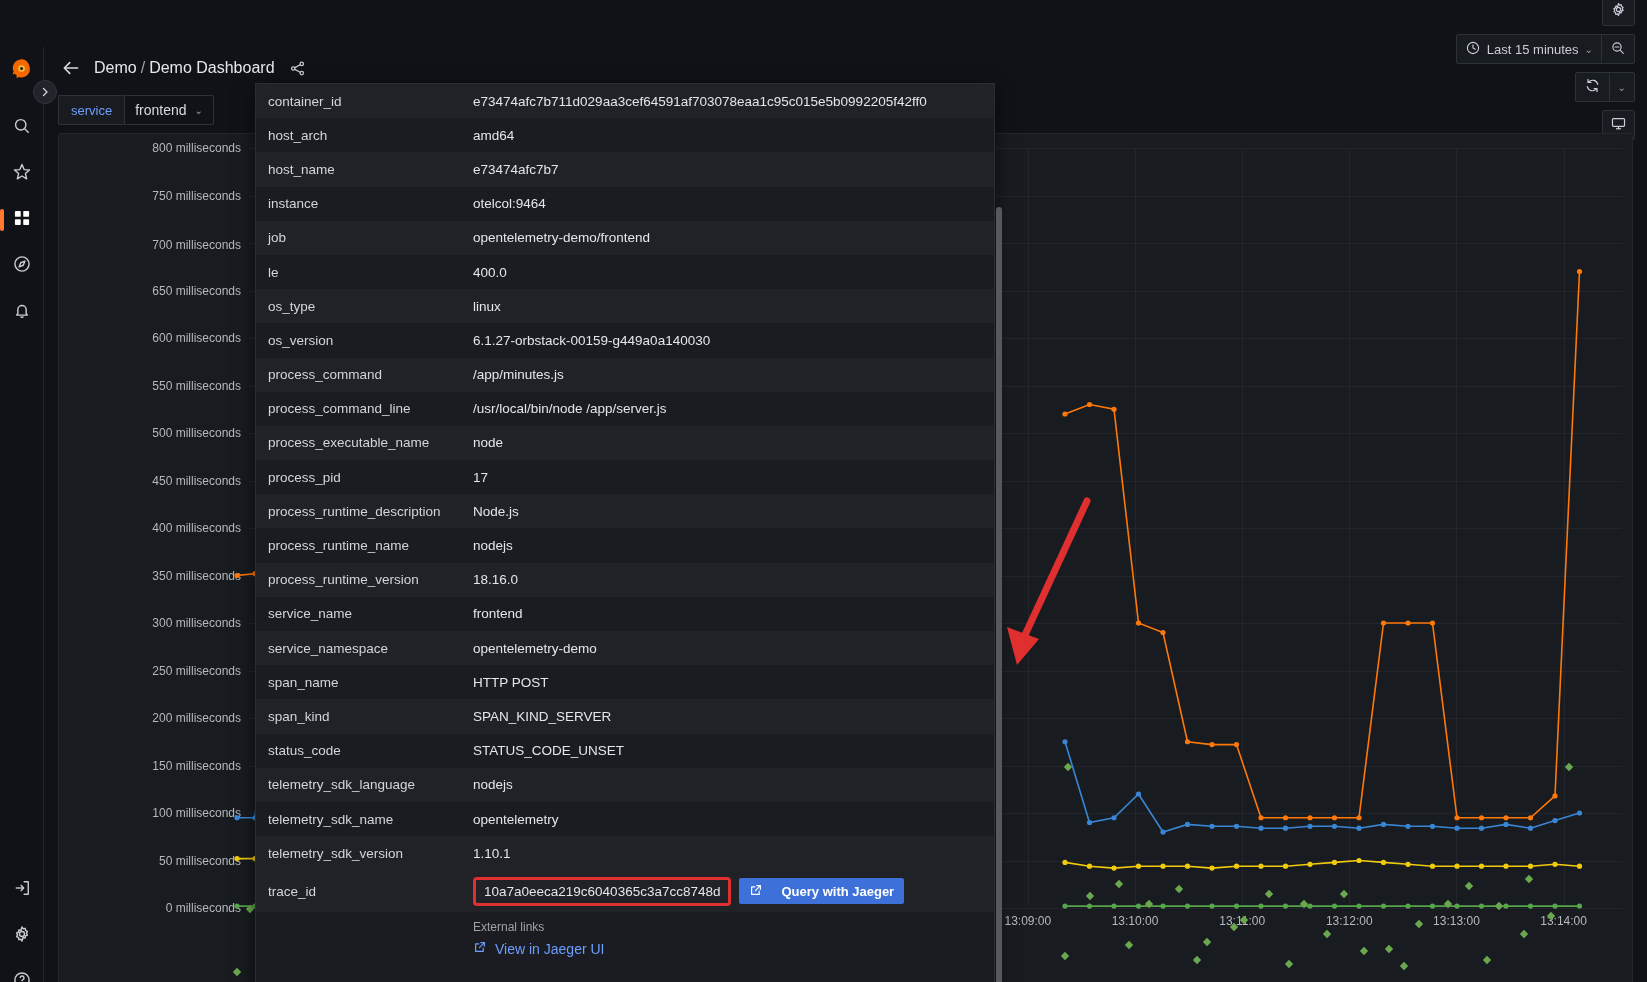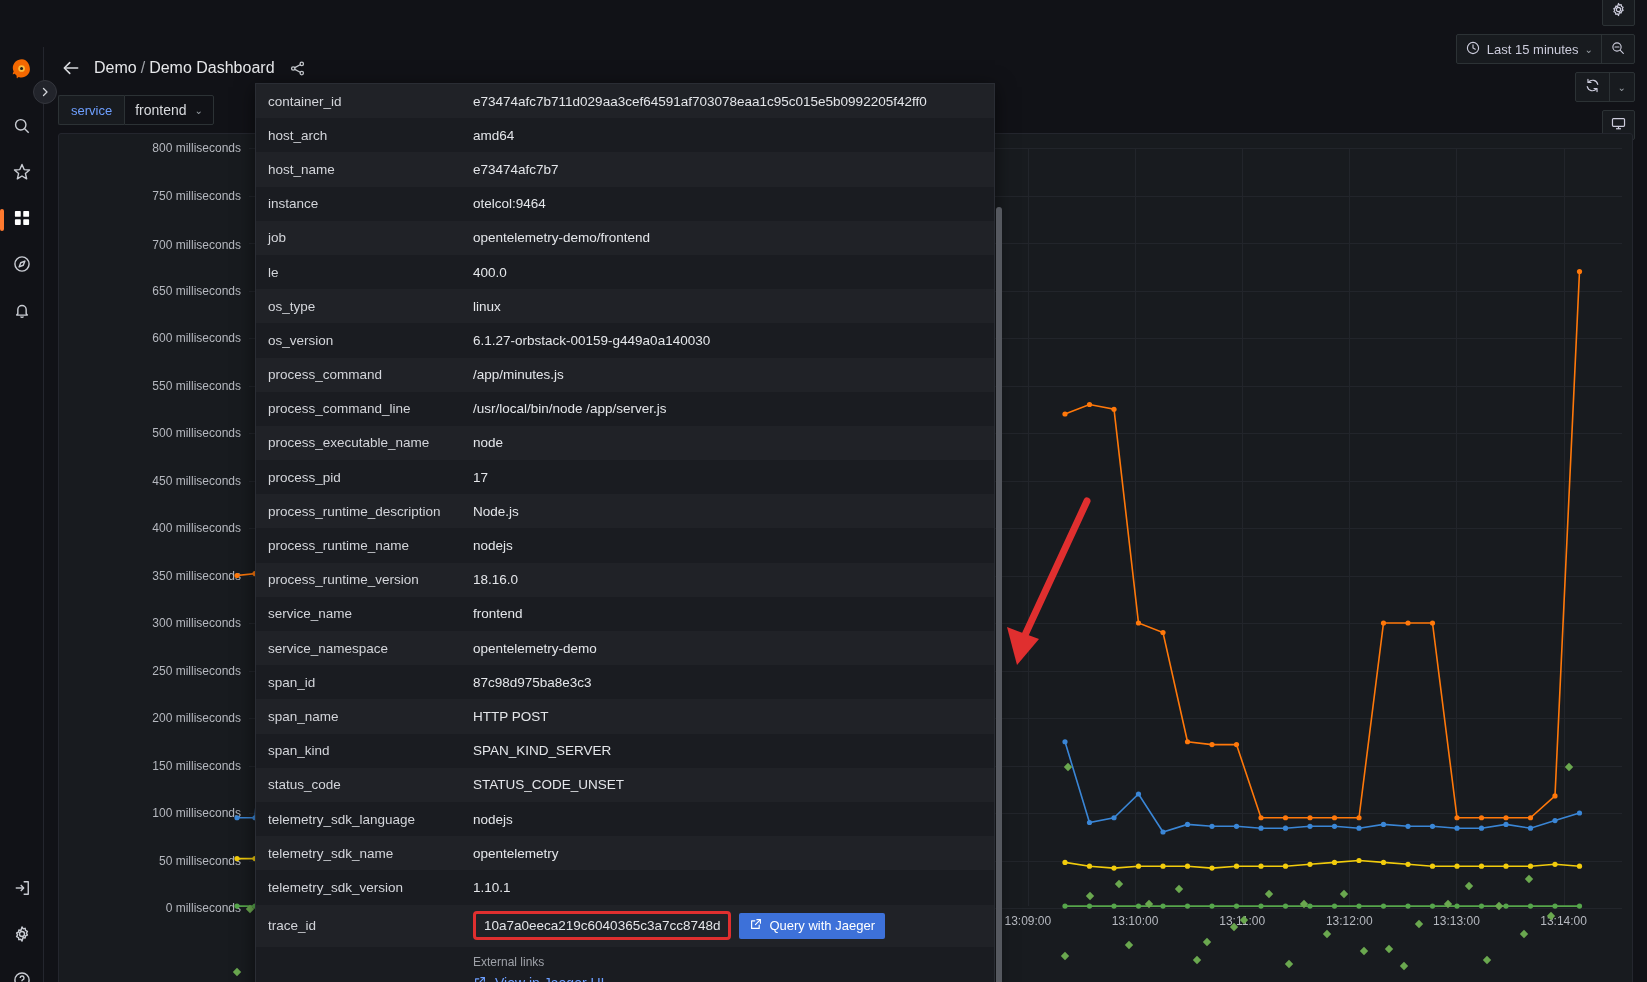--- a/index.html
+++ b/index.html
@@ -105,22 +105,22 @@
   .kv-val { color: #e4e6ea; white-space: nowrap; overflow: hidden; text-overflow: clip; }
 
   .trace-row { display: flex; align-items: center; height: 42px; padding: 0 12px; background:#202227; }
   .trace-key { width: 205px; flex: none; color:#d3d5da; font-size: 13.5px; }
   .trace-val {
     padding: 4px 8px; font-size: 13.5px; color: #e4e6ea;
     border: 3px solid #e02f2f; border-radius: 4px; background: transparent;
   }
   .jaeger-btn {
     margin-left: 8px; height: 26px; padding: 0 10px; background: #3d71d9;
-    color: #fff; font-size: 13px; font-weight: 400; border-radius: 2px;
-    display: flex; align-items: center; gap: 6px;
+    color: #fff; font-size: 13px; font-weight: 700; border-radius: 2px;
+    display: flex; align-items: center; gap: 18px;
   }
   .ext-links { padding: 8px 12px 0 217px; background:#1a1c21; }
   .ext-title { font-size: 12px; color: #9ea1a8; margin-bottom: 6px; }
   .ext-link { display: flex; align-items: center; gap: 8px; color: #6e9fff; font-size: 14px; }
 
   .tt-scrollbar {
     position: absolute; left: 996px; top: 160px; width: 6px; height: 790px;
     background: #55585f; border-radius: 3px; z-index: 31;
   }
 
@@ -592,24 +592,20 @@
         </div>
         <div class="kv-row">
           <div class="kv-key">service_name</div>
           <div class="kv-val">frontend</div>
         </div>
         <div class="kv-row">
           <div class="kv-key">service_namespace</div>
           <div class="kv-val">opentelemetry-demo</div>
         </div>
         <div class="kv-row">
-          <div class="kv-key">span_id</div>
-          <div class="kv-val">87c98d975ba8e3c3</div>
-        </div>
-        <div class="kv-row">
           <div class="kv-key">span_name</div>
           <div class="kv-val">HTTP POST</div>
         </div>
         <div class="kv-row">
           <div class="kv-key">span_kind</div>
           <div class="kv-val">SPAN_KIND_SERVER</div>
         </div>
         <div class="kv-row">
           <div class="kv-key">status_code</div>
           <div class="kv-val">STATUS_CODE_UNSET</div>

